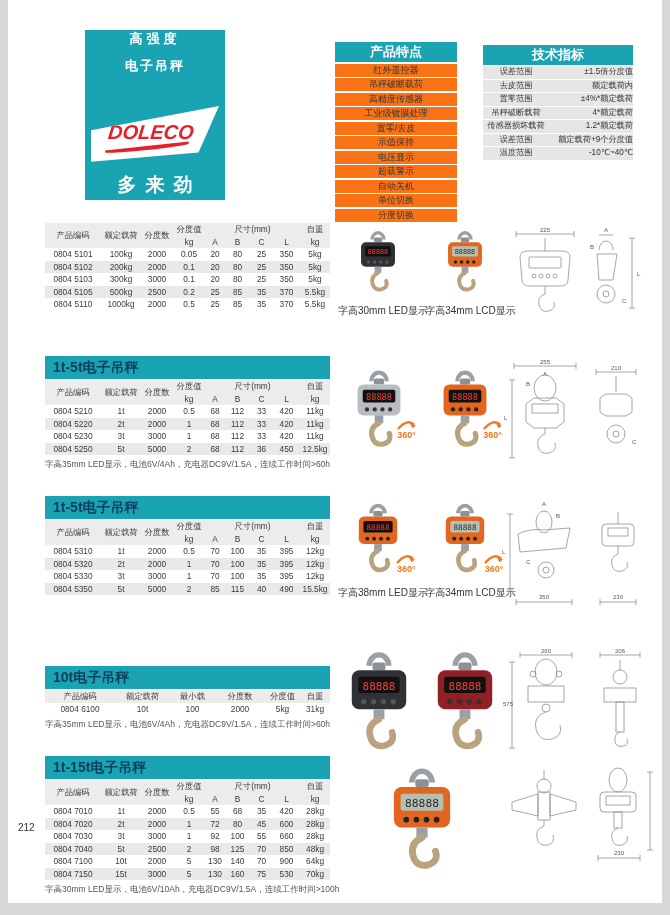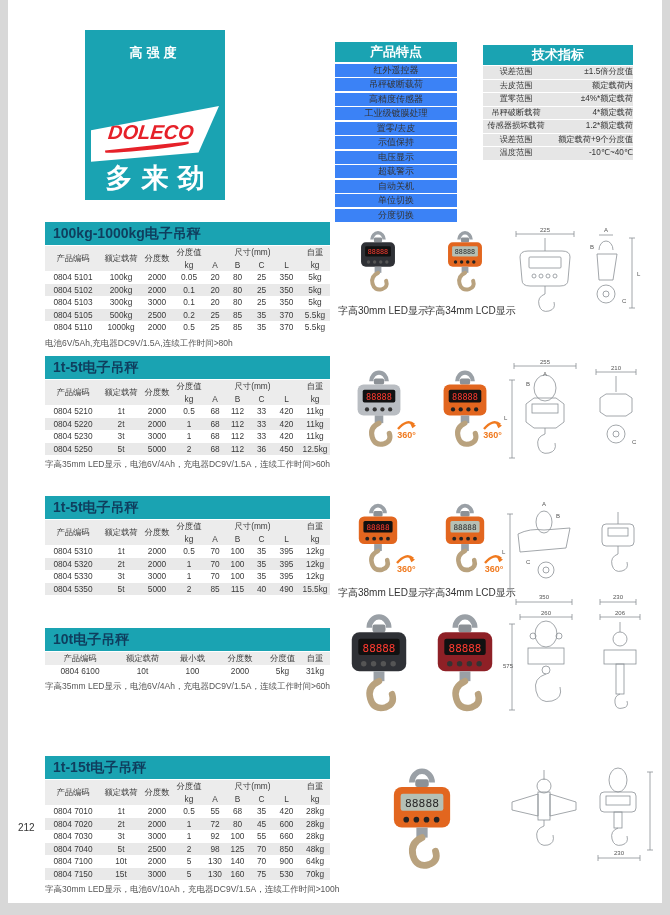--- a/index.html
+++ b/index.html
@@ -2,36 +2,36 @@
 <html><head>
 <meta charset="utf-8">
 <style>
   html,body{margin:0;padding:0}
   body{width:670px;height:915px;background:#d8d8d8;position:relative;
        font-family:"Liberation Sans","DejaVu Sans",sans-serif;overflow:hidden}
   .page{position:absolute;left:8px;top:0;width:654px;height:903px;background:#ffffff}
 
   
   .brand{position:absolute;left:77px;top:30px;width:140px;height:170px;background:#1aa3b2;color:#fff;text-align:center}
-  .brand .l1{padding-top:14px;font-size:13px;letter-spacing:4px;font-weight:bold}
+  .brand .l1{font-size:13px;letter-spacing:4px;font-weight:bold}
   .brand .l2{margin-top:9px;font-size:13px;letter-spacing:2px;font-weight:bold}
   .flag{position:absolute;left:6px;top:76px;width:128px;height:58px;background:#fff;
         clip-path:polygon(0 42%,100% 0,84% 80%,0 96%)}
   .flag .logo{position:absolute;left:2px;right:10px;top:15px;color:#e62129;font-weight:900;
         font-style:italic;font-size:20px;letter-spacing:0px;transform:skewX(-6deg)}
   .flag .underline{position:absolute;left:14px;right:30px;top:40px;height:4px;background:#e62129;
         transform:rotate(-6deg);border-radius:0 0 60% 60%}
-  .slogan{position:absolute;left:0;width:100%;top:130px;font-size:27px;font-weight:bold;
+  .slogan{position:absolute;left:0;width:100%;top:142px;font-size:19px;font-weight:bold;
         letter-spacing:9px;text-indent:9px}
 
   
   .panel-h{background:#1aa3b2;color:#fff;font-weight:bold;font-size:13px;text-align:center;
         height:20px;line-height:20px}
   .features{position:absolute;left:327px;top:42px;width:122px}
-  .features .gen-row{height:13px;line-height:13px;background:#3b82f6;margin-top:1.5px;
+  .features .gen-row{height:13px;line-height:13px;background:#f97316;margin-top:1.5px;
         text-align:center;font-size:9px;color:#333}
   .specs{position:absolute;left:475px;top:45px;width:150px}
   .specs .gen-row{display:flex;height:12.5px;line-height:12.5px;background:#e6e6e6;margin-top:1px;
         font-size:8.2px;color:#333}
   .specs .gen-cell:first-child{width:44%;text-align:center}
   .specs .gen-cell:last-child{width:56%;text-align:right}
 
   
   .section{position:absolute;left:37px;width:620px}
   .sec-bar{width:285px;height:23px;background:#1aa3b2;color:#0f3e5e;font-weight:bold;font-size:14px;
@@ -79,20 +79,21 @@
     <circle cx="43" cy="53" r="2.5" fill="var(--btn,#111)"></circle>
     <rect x="25" y="60" width="10" height="9" fill="#9aa0a6"></rect>
     <path d="M30,69 q-11,5 -8,16 q3,11 14,8 q9,-3 6,-12" fill="none" stroke="#b9a27e" stroke-width="6" stroke-linecap="round"></path>
   </symbol>
 </svg>
 
 <div class="page">
 
   <div class="brand">
     <div class="l1">高强度</div>
+    <div class="l2">电子吊秤</div>
     <div class="flag">
       <div class="logo">DOLECO</div>
       <div class="underline"></div>
     </div>
     <div class="slogan">多来劲</div>
   </div>
 
   <div class="features">
     <div class="panel-h">产品特点</div>
     <div>
@@ -138,21 +139,20 @@
           <span class="gen-cell">额定载荷+9个分度值</span>
         </div>
         <div class="gen-row">
           <span class="gen-cell">温度范围</span>
           <span class="gen-cell">-10℃~40℃</span>
         </div>
       </div>
   </div>
 
   <div class="section" style="top:222px">
-    <div class="sec-bar">100kg-1000kg电子吊秤</div>
     <table class="spec">
       <colgroup>
           <col style="width:56px">
           <col style="width:40px">
           <col style="width:32px">
           <col style="width:32px">
         <col style="width:20px">
           <col style="width:25px">
           <col style="width:23px">
           <col style="width:27px">
@@ -227,21 +227,20 @@
             <td>2000</td>
             <td>0.5</td>
             <td>25</td>
             <td>85</td>
             <td>35</td>
             <td>370</td>
             <td>5.5kg</td>
           </tr>
         </tbody>
     </table>
-    <div class="sec-note">电池6V/5Ah,充电器DC9V/1.5A,连续工作时间&gt;80h</div>
     <div class="photos">
       <div class="photo">
         <svg class="scale scale-black" width="62" height="76">
             <use href="#scale-sym"></use>
           </svg>
         <div class="caption">字高30mm LED显示</div>
       </div>
       <div class="photo">
         <svg class="scale scale-orange-lcd" width="62" height="76">
             <use href="#scale-sym"></use>
@@ -546,21 +545,21 @@
         <line x1="118" y1="48" x2="118" y2="56"></line>
         <path d="M118,56 q-8,3 -6,11 q2,8 10,6 q7,-2 5,-9"></path>
         <line x1="100" y1="104" x2="136" y2="104"></line>
           <line x1="100" y1="101" x2="100" y2="107"></line>
           <line x1="136" y1="101" x2="136" y2="107"></line>
         <text x="118" y="101" text-anchor="middle">230</text>
       </svg>
     </div>
   </div>
 
-  <div class="section" style="top:628px">
+  <div class="section" style="top:666px">
     <div class="sec-bar">10t电子吊秤</div>
     <table class="spec">
       <colgroup>
           <col style="width:70px">
           <col style="width:55px">
           <col style="width:45px">
           <col style="width:50px">
           <col style="width:35px">
           <col style="width:30px">
         </colgroup>

